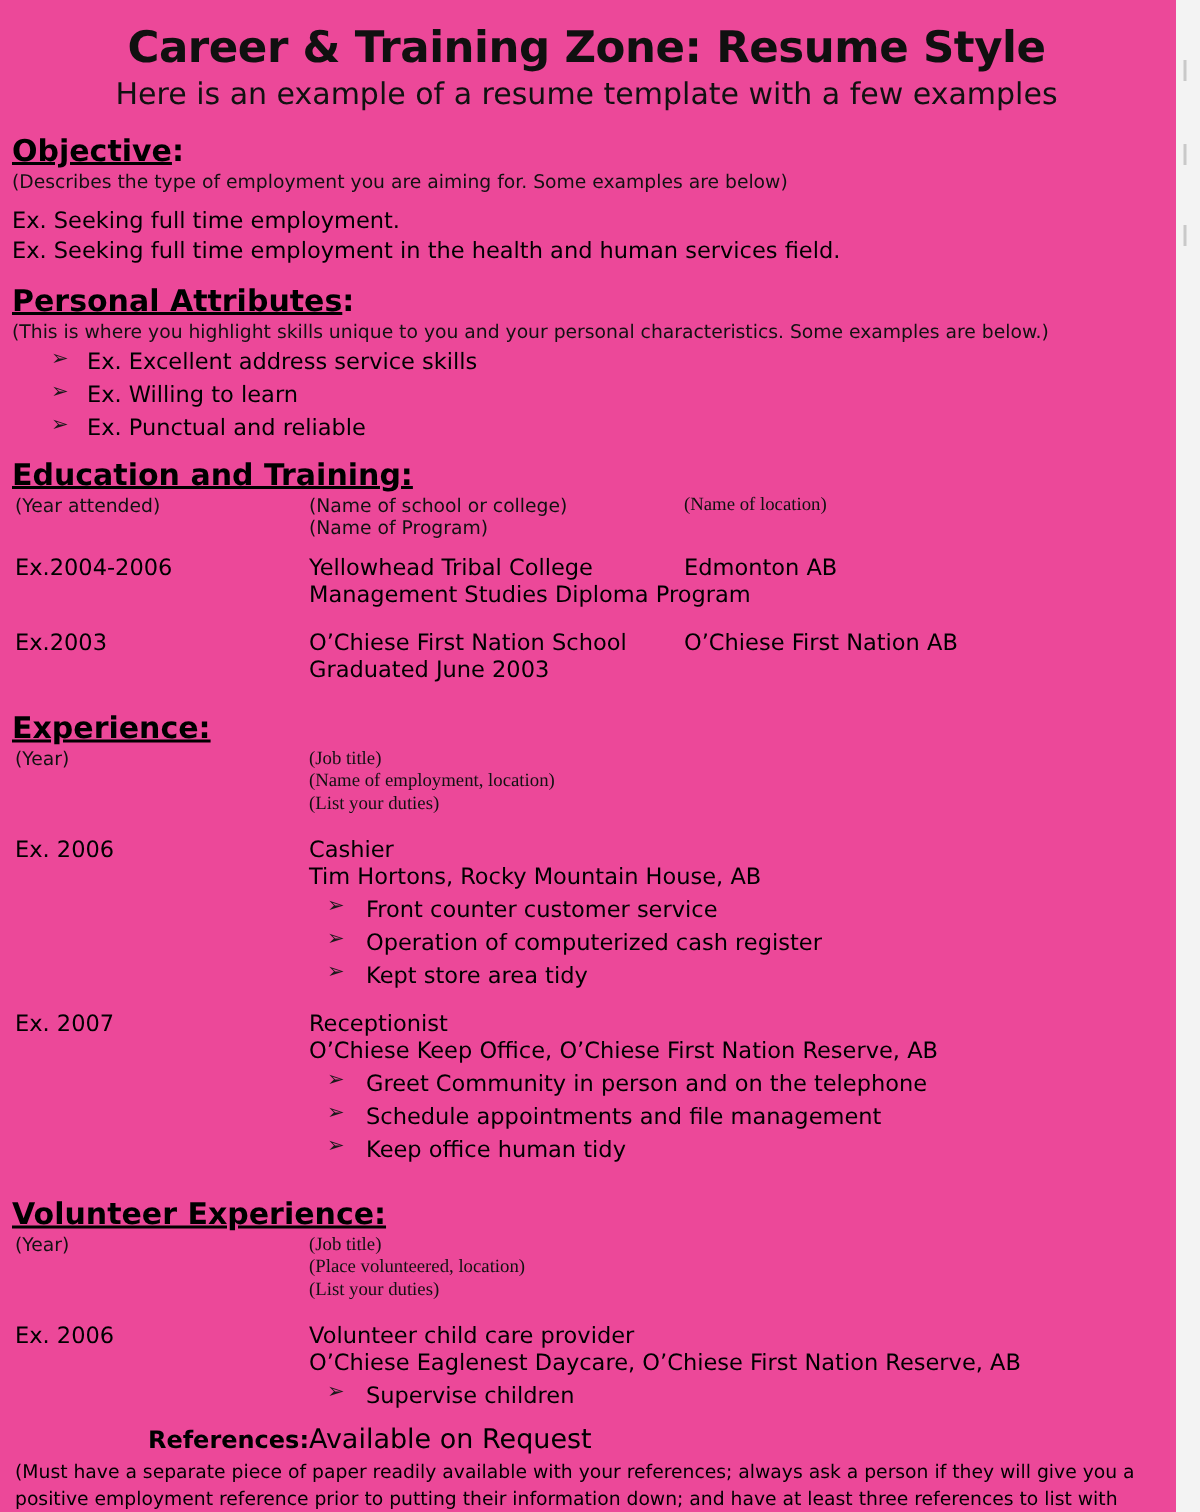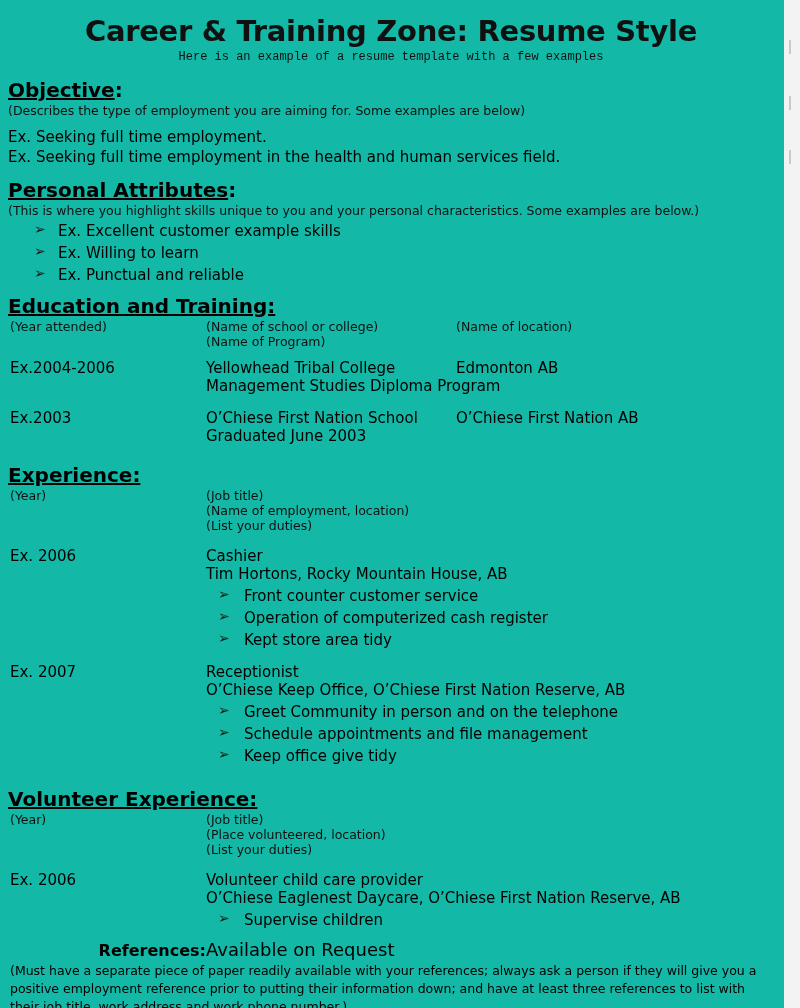--- a/index.html
+++ b/index.html
@@ -12,21 +12,21 @@
     height: 1008px;
     font-family: "DejaVu Sans", sans-serif;
     color: #000000;
     position: relative;
     overflow: hidden;
   }
   .page {
     position: relative;
     width: 800px;
     height: 1008px;
-    background: #14b8a6;
+    background: #ec4899;
     box-sizing: border-box;
     padding: 6px 24px 0 6px;
   }
   
   .scan-edge-right {
     position: absolute;
     top: 0;
     right: 0;
     width: 16px;
     height: 1008px;
@@ -43,24 +43,23 @@
     text-align: center;
     font-size: 29px;
     font-weight: bold;
     letter-spacing: -0.3px;
     margin: 8px 0 2px 0;
     color: #101010;
     font-family: "DejaVu Sans", sans-serif;
   }
   .subtitle {
     text-align: center;
-    font-size: 12px;
+    font-size: 20px;
     margin: 0 0 14px 0;
     color: #111;
-    font-family: Liberation Mono, monospace;
   }
   .section-head {
     font-size: 20px;
     font-weight: bold;
     margin: 0 0 1px 2px;
     display: inline-block;
   }
   .section-head .u {
     text-decoration: underline;
   }
@@ -133,21 +132,21 @@
   .hint {
     font-size: 12.5px;
     color: #111;
   }
   .hint-row {
     display: flex;
     align-items: flex-start;
   }
   .hint-col-a { width: 200px; flex: 0 0 200px; padding-left: 4px; box-sizing: border-box;}
   .hint-col-b { width: 250px; flex: 0 0 250px; box-sizing: border-box;}
-  .hint-col-c { flex: 1 1 auto; }
+  .hint-col-c { flex: 1 1 auto; font-family: Liberation Serif, serif; }
   .refs-row {
     display: flex;
     align-items: baseline;
   }
   .refs-label {
     width: 200px;
     flex: 0 0 200px;
     font-size: 16px;
     font-weight: bold;
     padding-left: 4px;
@@ -184,21 +183,21 @@
     <div class="line">Ex. Seeking full time employment.</div>
     <div class="line">Ex. Seeking full time employment in the health and human services field.</div>
   </div>
 
   <div class="spacer-10"></div>
 
   <div>
     <div class="section-head"><span class="u">Personal Attributes</span><span>:</span></div>
     <div class="note">(This is where you highlight skills unique to you and your personal characteristics. Some examples are below.)</div>
     <ul class="bullets">
-      <li>Ex. Excellent customer example skills</li>
+      <li>Ex. Excellent address service skills</li>
       <li>Ex. Willing to learn</li>
       <li>Ex. Punctual and reliable</li>
     </ul>
   </div>
 
   <div class="spacer-6"></div>
 
   <div>
     <div class="section-head"><span class="u">Education and Training:</span></div>
     <div class="hint-row">
@@ -276,21 +275,21 @@
       <div class="col-year">Ex. 2007</div>
       <div class="col-wide">Receptionist</div>
     </div>
     <div class="row">
       <div class="col-year"></div>
       <div class="col-wide">O’Chiese Keep Office, O’Chiese First Nation Reserve, AB</div>
     </div>
     <ul class="bullets indented">
       <li>Greet Community in person and on the telephone</li>
       <li>Schedule appointments and file management</li>
-      <li>Keep office give tidy</li>
+      <li>Keep office human tidy</li>
     </ul>
   </div>
 
   <div class="spacer-18"></div>
 
   <div>
     <div class="section-head"><span class="u">Volunteer Experience:</span></div>
     <div class="hint-row">
       <div class="hint-col-a hint">(Year)</div>
       <div class="hint-col-c hint">(Job title)</div>

